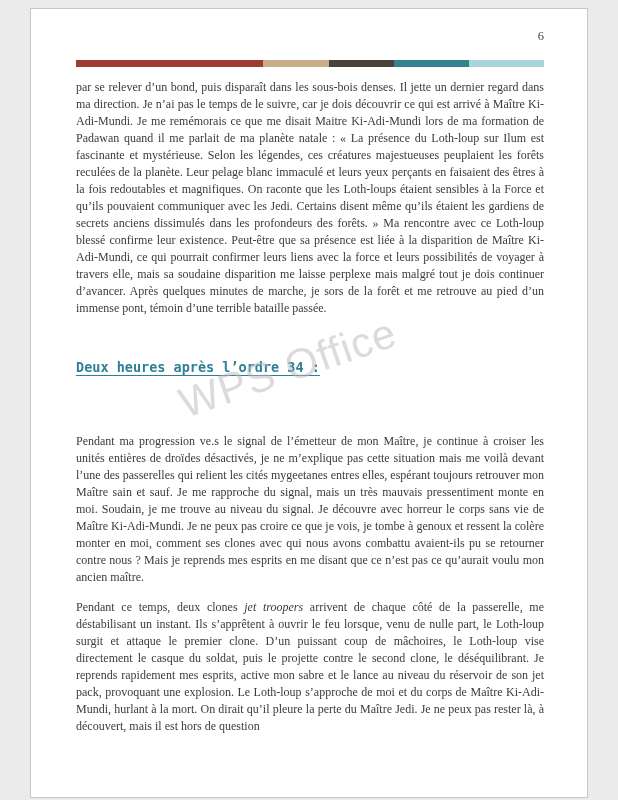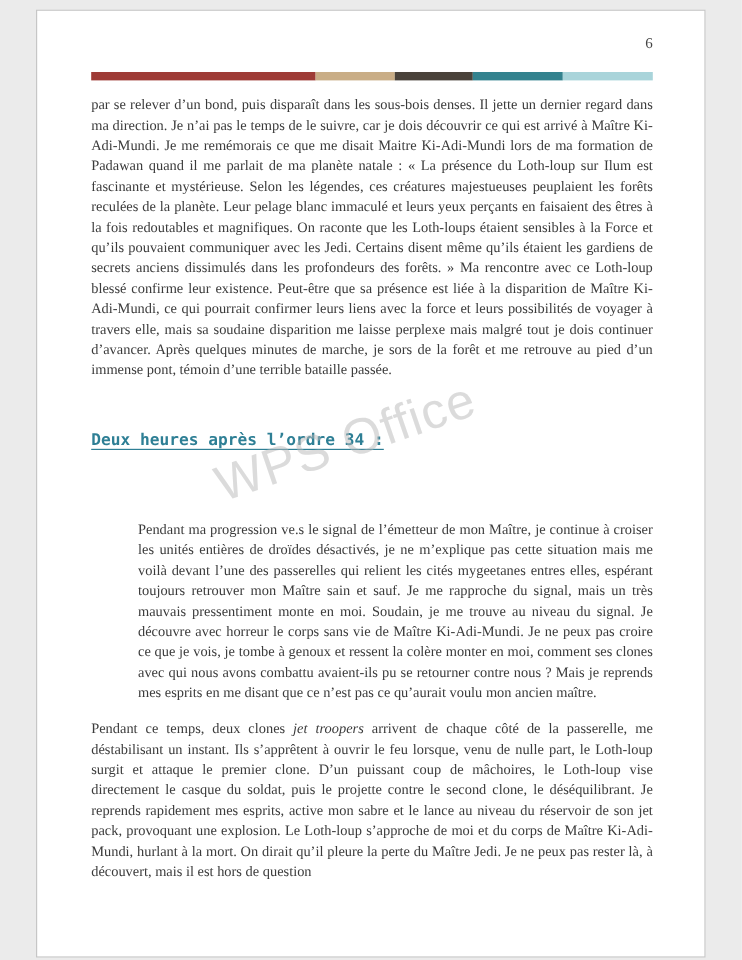--- a/index.html
+++ b/index.html
@@ -40,21 +40,21 @@
   .para1 { margin-top: 12px; }
   .heading {
     margin-top: 42px;
     font-family: "DejaVu Sans Mono", "Liberation Mono", monospace;
     font-size: 13.5px;
     font-weight: bold;
     text-decoration: underline;
     text-underline-offset: 3px;
     color: #2e7f95;
   }
-  .para2 { margin-top: 58px; margin-left: 39px; }
+  .para2 { margin-top: 58px; }
   .para3 { margin-top: 13px; }
   .para3 em { }
   .watermark {
     position: absolute;
     left: 150px; top: 372px;
     font-family: "Liberation Sans", "DejaVu Sans", sans-serif;
     font-size: 42px;
     font-weight: 400;
     color: #b9b9b9;
     opacity: 0.5;

